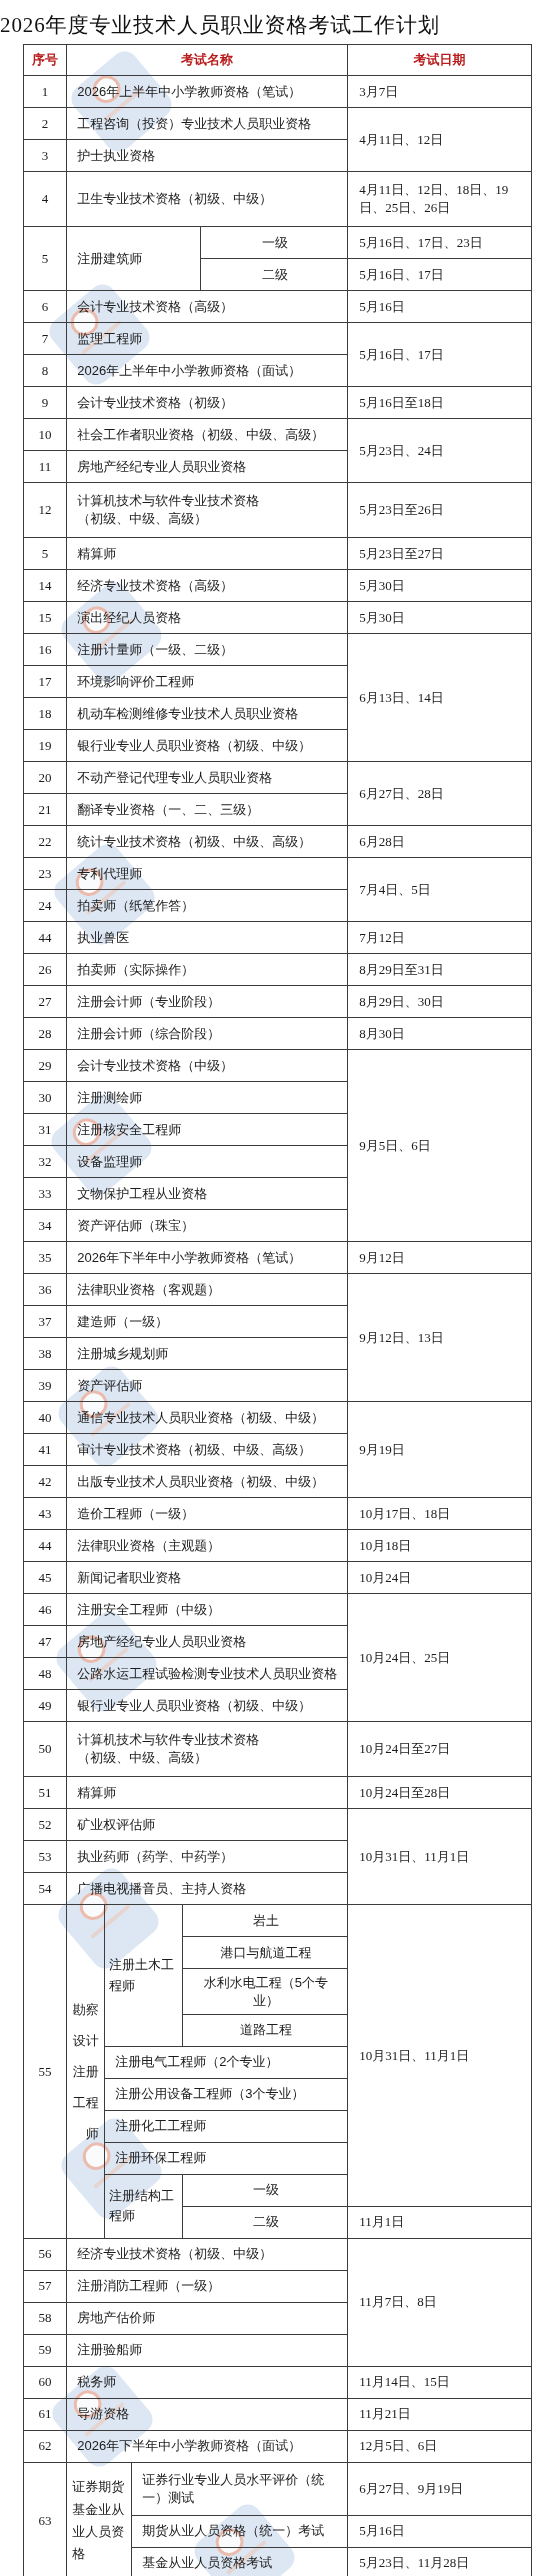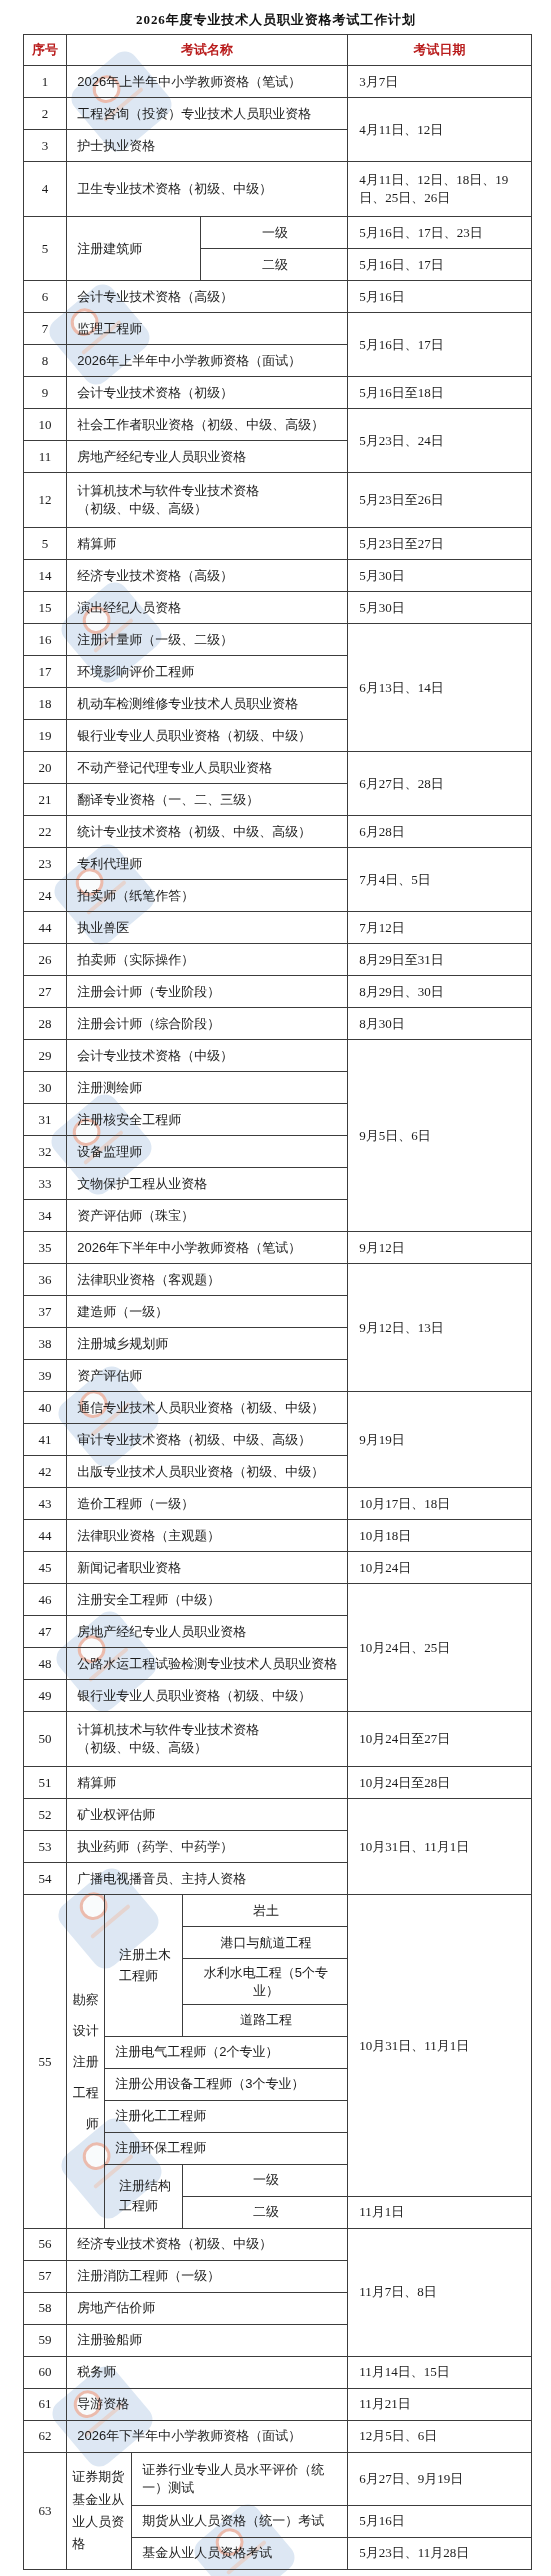--- a/index.html
+++ b/index.html
@@ -1,41 +1,41 @@
 <!DOCTYPE html>
 <html style="font-size:13.8px"><head>
 <meta charset="utf-8">
 <style>
   html,body{margin:0;padding:0;}
   body{
     width:552px;min-height:2576px;background:#ffffff;position:relative;
     font-family:"Liberation Sans",sans-serif;color:#1b1b1b;overflow:hidden;
   }
   .page-title{
-    text-align:center;font-family:"Liberation Serif",serif;font-weight:bold;
-    font-size:13px;letter-spacing:0.9px;padding:11.2px 0 5.2px 0;color:#111;
+    text-align:left;font-family:"Liberation Serif",serif;font-weight:normal;
+    font-size:21px;letter-spacing:0.9px;padding:11.2px 0 5.2px 0;color:#111;
     position:relative;z-index:2;
   }
   table.exam-table{
     border-collapse:collapse;table-layout:fixed;width:507px;margin-left:23px;
     position:relative;z-index:2;background:transparent;border:1.7px solid #3c3c3c;
   }
   th,td{
     border:0.9px solid #3c3c3c;padding:4.3px 6.9px;font-size:13px;line-height:18px;
     vertical-align:middle;word-break:break-all;background:transparent;
   }
   thead tr{height:31px;}
   tbody tr{height:32px;}
   th{font-weight:bold;text-align:center;font-size:13px;color:#b91c1c;}
   td.num{text-align:center;font-family:"Liberation Serif",serif;padding:4.3px 1.7px;}
   td.name{text-align:left;padding-left:10.3px;white-space:pre-line;}
   td.date{text-align:left;padding-left:11.2px;font-family:"Liberation Serif",serif;}
   td.vlabel{text-align:right;padding:4.3px 5.2px;line-height:31px;}
   td.glabel{text-align:left;padding:4.3px 5.2px;line-height:22.4px;margin-left:8px;}
-  td.sub{text-align:left;padding-left:14px;line-height:20.7px;}
+  td.sub{text-align:left;padding-left:4px;line-height:20.7px;}
   td.spec{text-align:center;padding-left:8.6px;}
   
   .stamp{
     position:absolute;width:79px;height:79px;background:#bcd1e8;opacity:0.5;
     border-radius:13.8px;transform:rotate(-40deg);z-index:1;
   }
   .stamp .stamp-dot{
     position:absolute;left:22.4px;top:6.9px;width:27.6px;height:27.6px;border-radius:50%;
     background:#ffffff;border:3.4px solid #dd6a45;opacity:0.85;box-sizing:border-box;
   }

